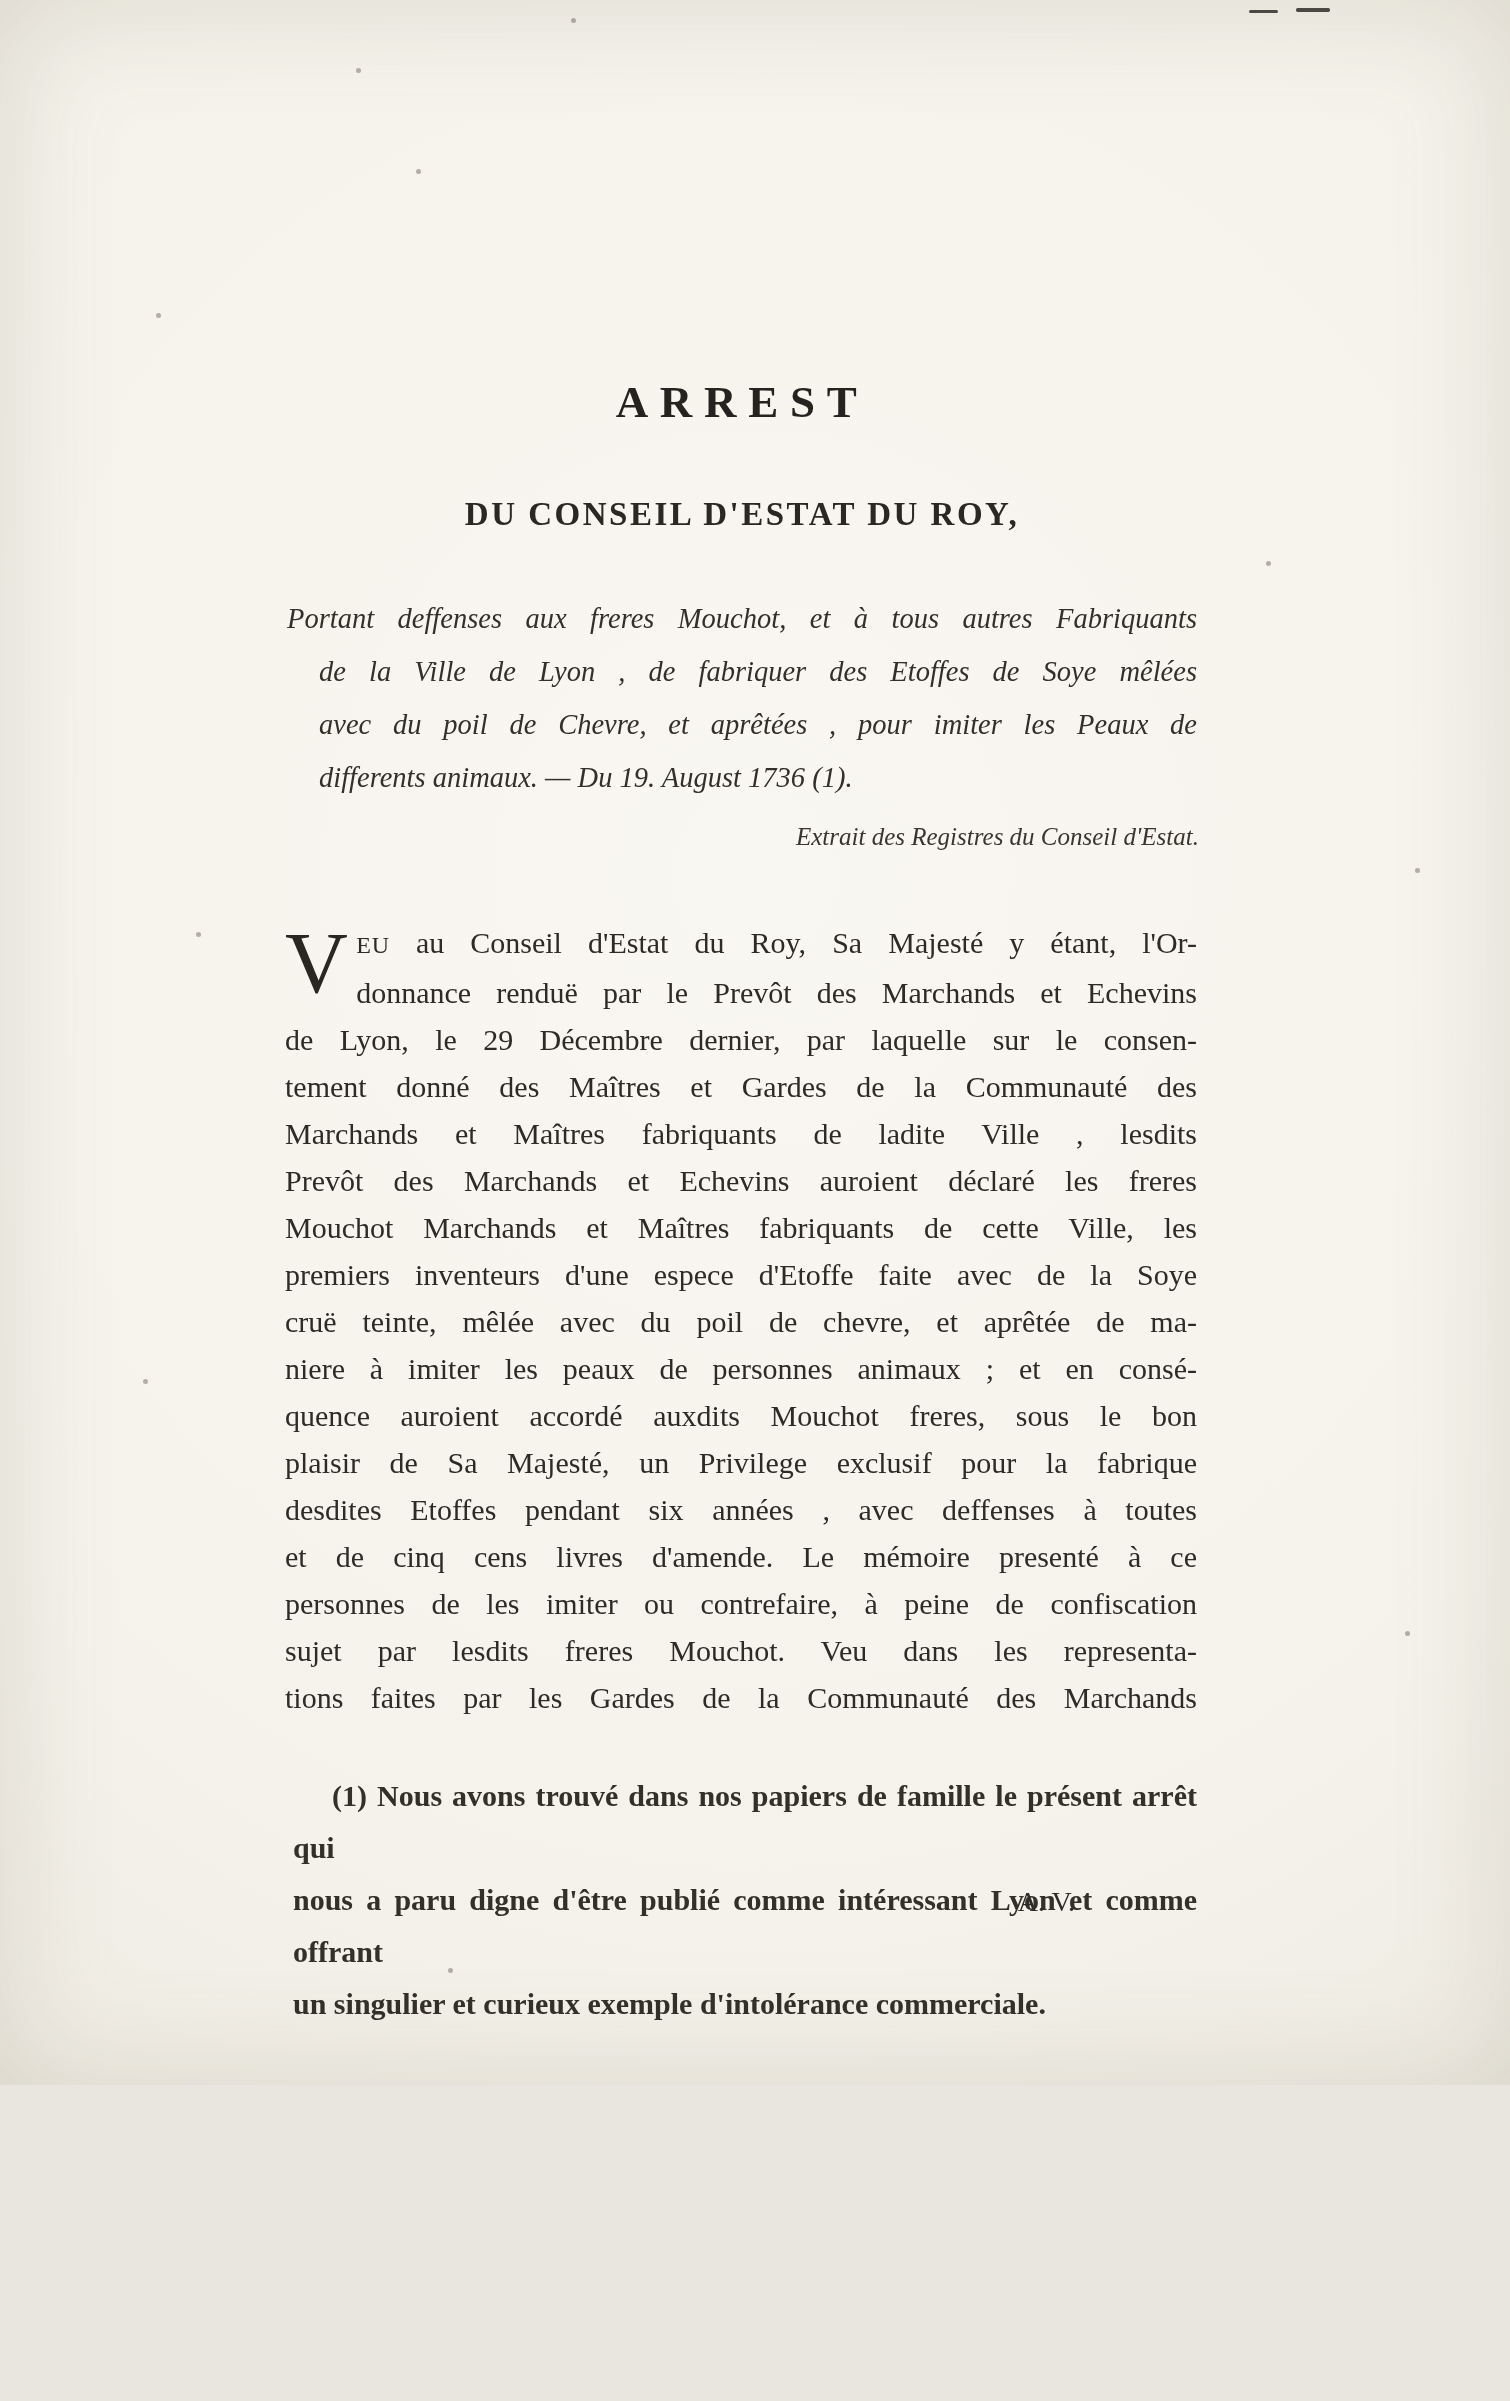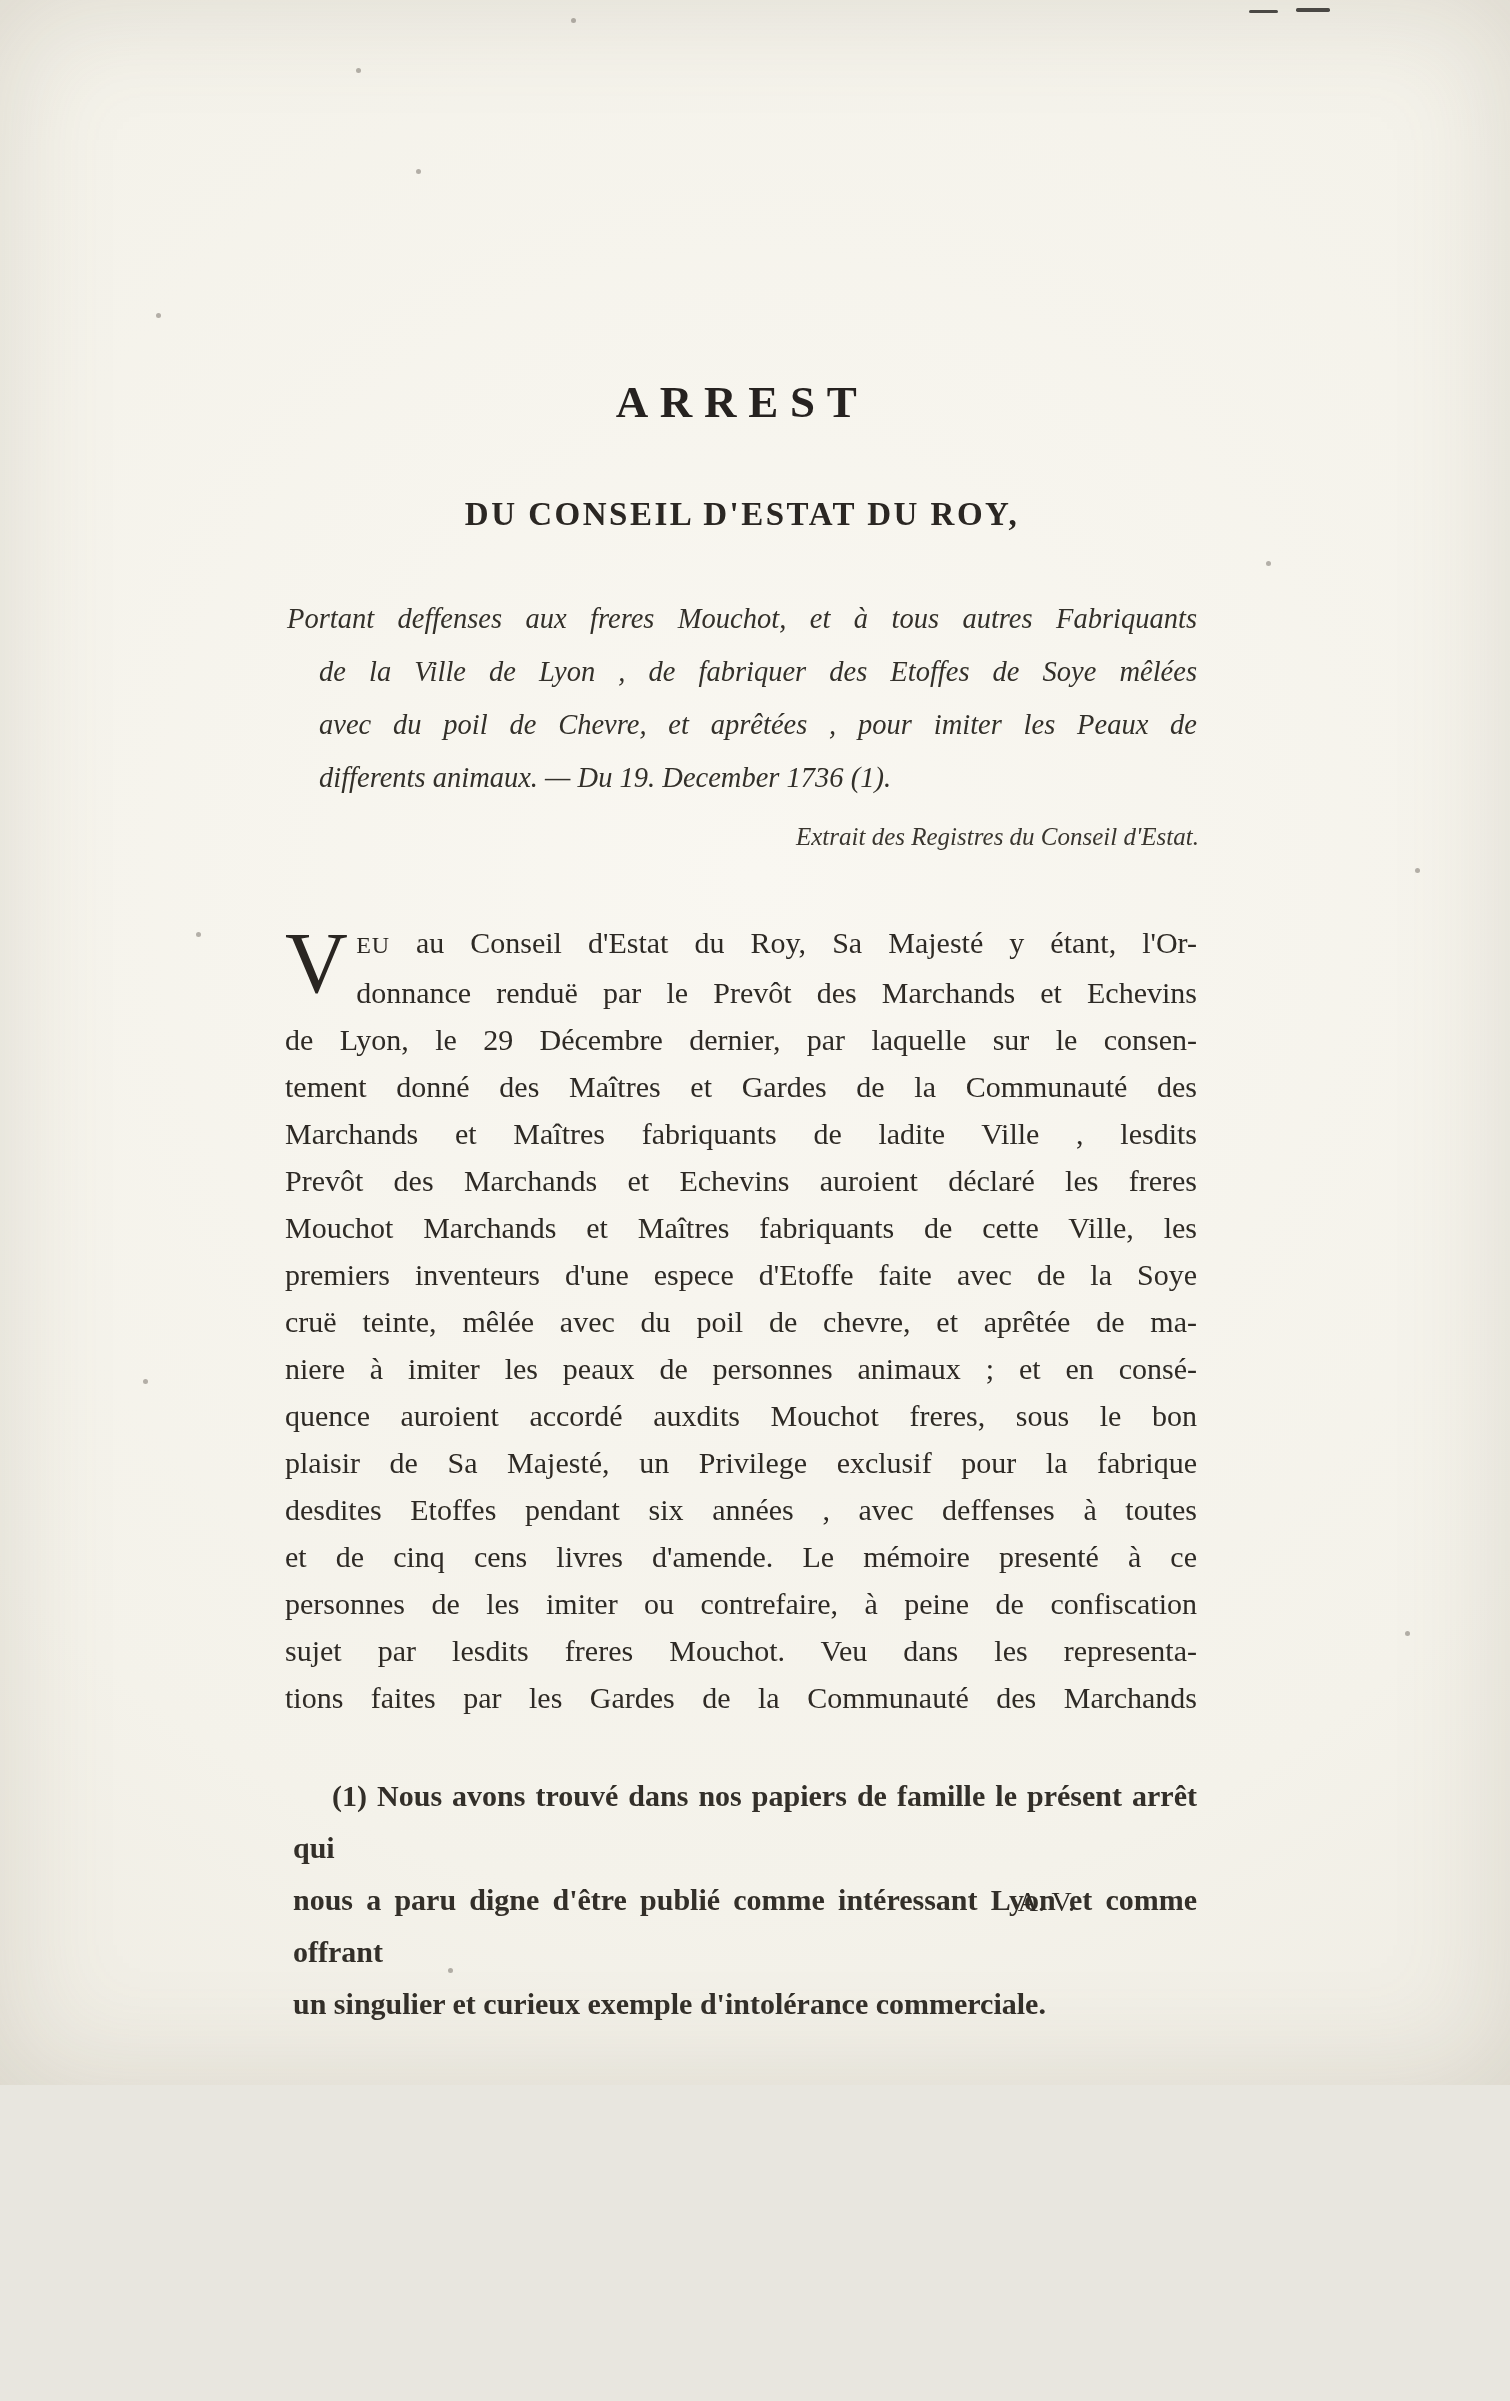--- a/index.html
+++ b/index.html
@@ -109,21 +109,21 @@
   <div class="speck sp9"></div>
   <div class="speck sp10"></div>
 
   <div class="abs title">ARREST</div>
   <div class="abs subtitle">DU CONSEIL D'ESTAT DU ROY,</div>
 
   <div class="abs headnote">
     <div class="hline just">Portant deffenses aux freres Mouchot, et à tous autres Fabriquants</div>
     <div class="hline just ind">de la Ville de Lyon , de fabriquer des Etoffes de Soye mêlées</div>
     <div class="hline just ind">avec du poil de Chevre, et aprêtées , pour imiter les Peaux de</div>
-    <div class="hline ind">differents animaux. — Du 19. December 1736 (1).</div>
+    <div class="hline ind">differents animaux. — Du 19. August 1736 (1).</div>
   </div>
 
   <div class="abs epigraph">Extrait des Registres du Conseil d'Estat.</div>
 
   <div class="abs body-block">
     <span class="dropcap">V</span>
     <div class="bline just"><span class="sc">EU</span><span> au Conseil d'Estat du Roy, Sa Majesté y étant, l'Or-</span></div>
     <div class="bline just">donnance renduë par le Prevôt des Marchands et Echevins</div>
     <div class="bline just">de Lyon, le 29 Décembre dernier, par laquelle sur le consen-</div>
     <div class="bline just">tement donné des Maîtres et Gardes de la Communauté des</div>

